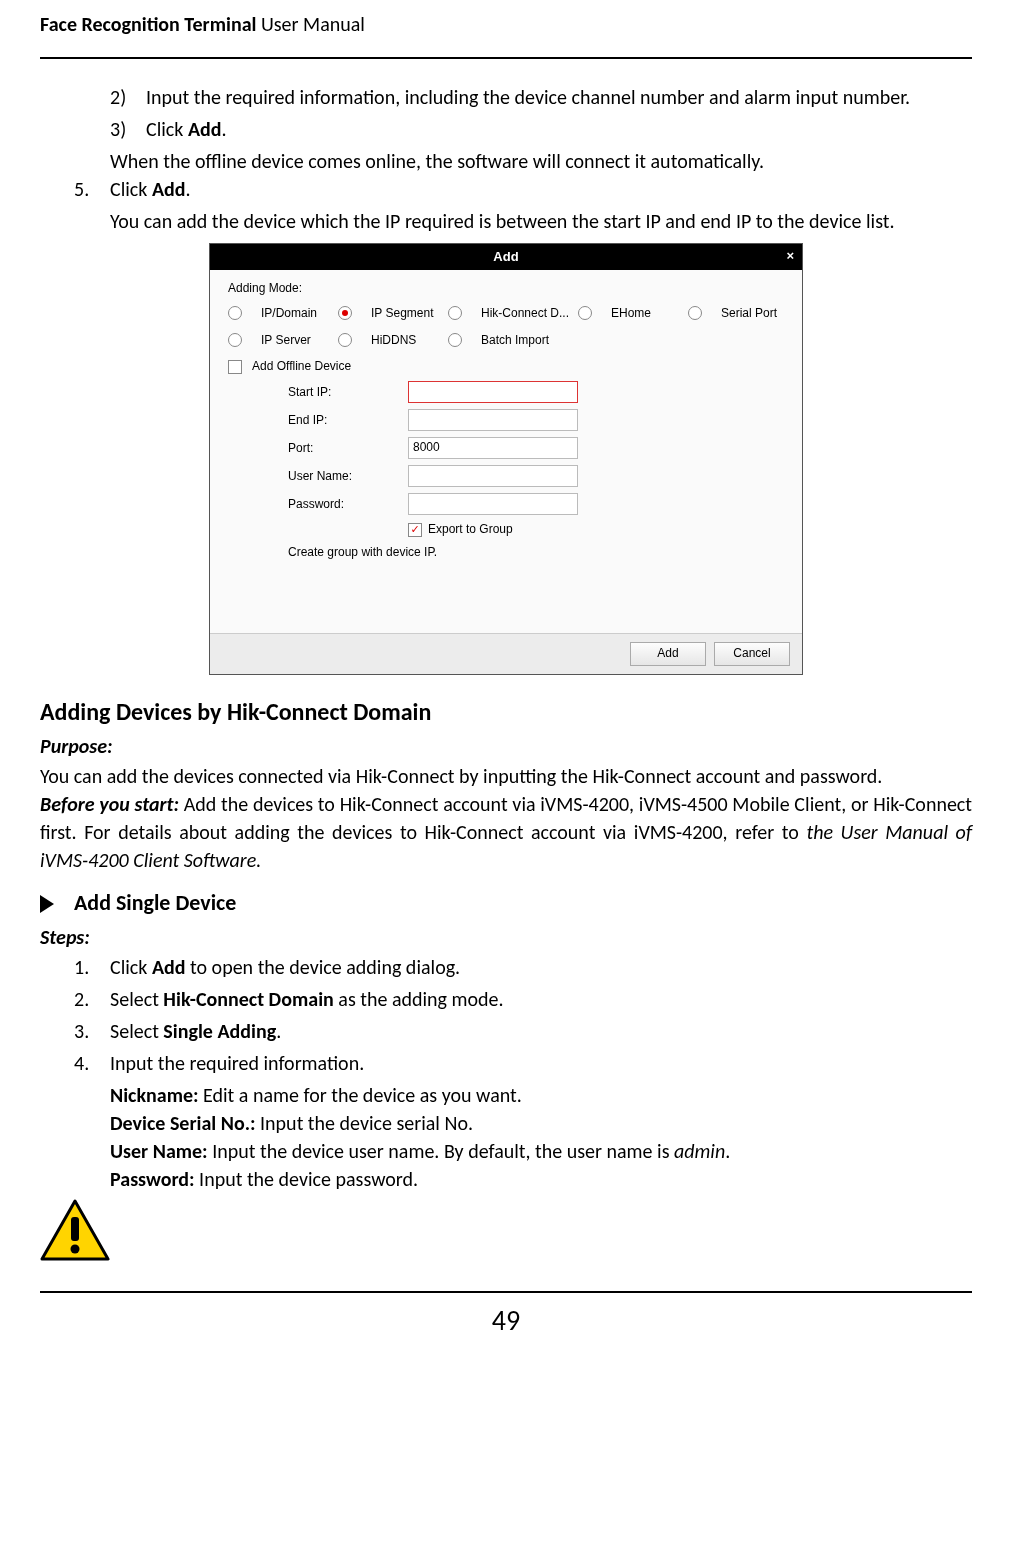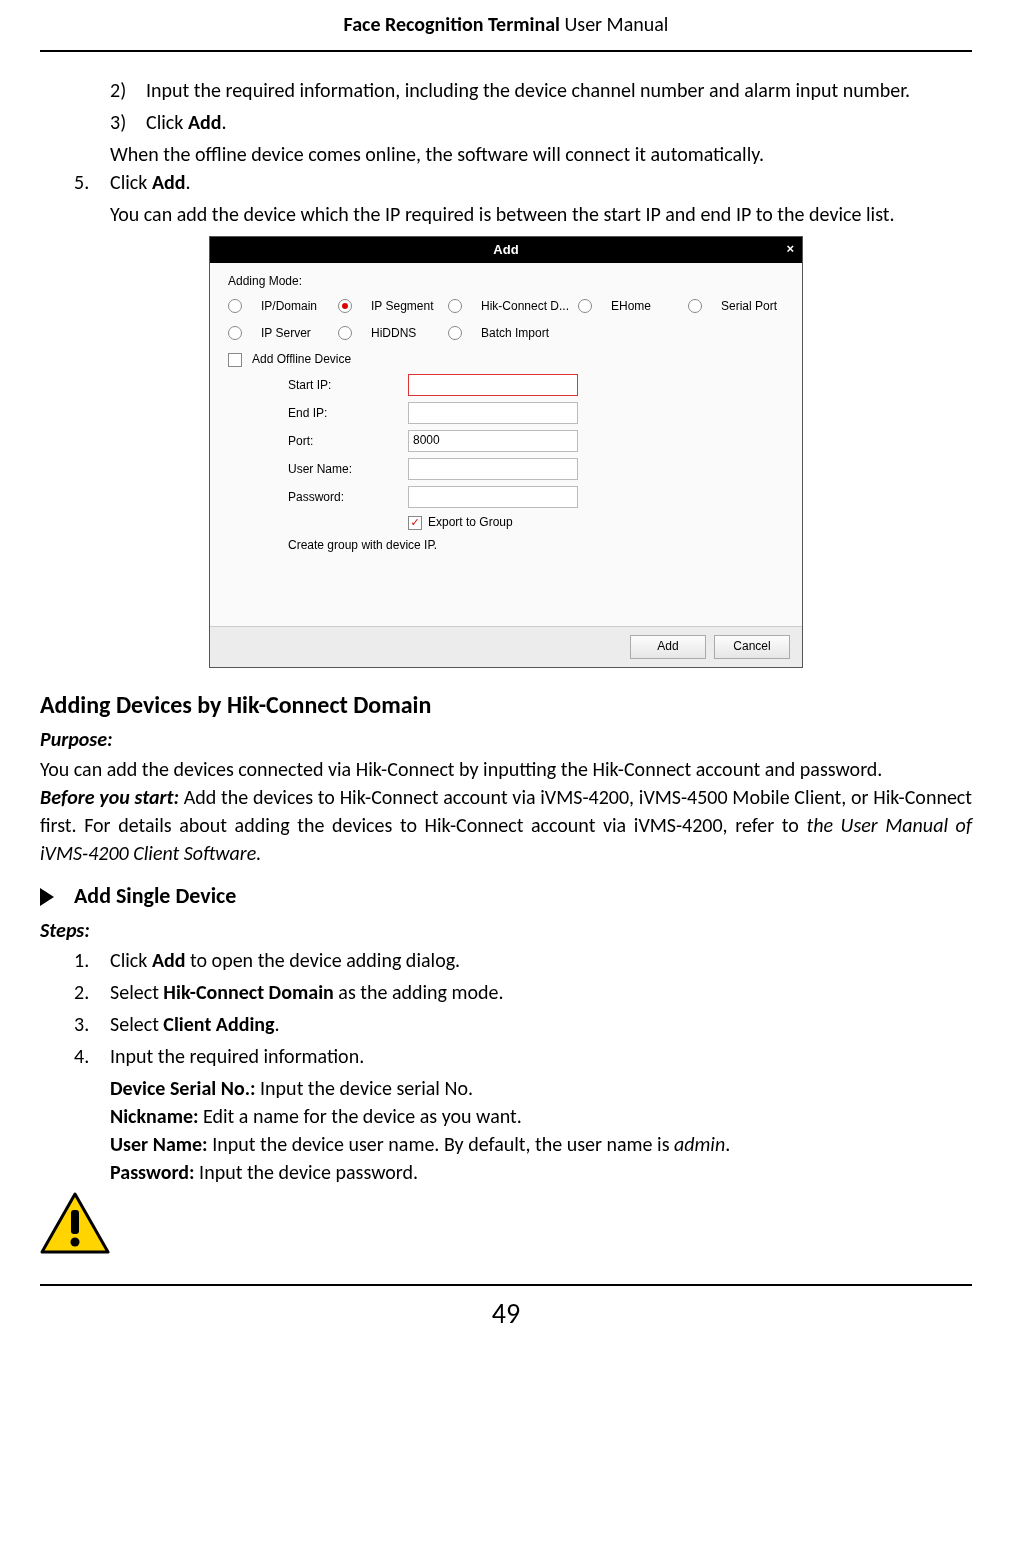--- a/index.html
+++ b/index.html
@@ -9,23 +9,23 @@
     padding: 0;
     background: #fff;
     color: #000;
     font-size: 20px;
     line-height: 1.4;
   }
   .page {
     padding: 10px 40px 20px 40px;
   }
   .header-title {
-    text-align: center;
+    text-align: left;
     font-size: 20px;
-    padding-bottom: 12px;
+    padding-bottom: 19px;
   }
   .header-title .bold { font-weight: bold; }
   .header-rule {
     border: none;
     border-top: 2px solid #000;
     margin: 0 0 24px 0;
   }
   .footer-rule {
     border: none;
     border-top: 2px solid #000;
@@ -277,34 +277,34 @@
       </div>
       <div class="list-item">
         <div class="num">2.</div>
         <div class="txt">
           <span>Select </span><span class="bold">Hik-Connect Domain</span><span> as the adding mode.</span>
         </div>
       </div>
       <div class="list-item">
         <div class="num">3.</div>
         <div class="txt">
-          <span>Select </span><span class="bold">Client Adding</span><span>.</span>
+          <span>Select </span><span class="bold">Single Adding</span><span>.</span>
         </div>
       </div>
       <div class="list-item">
         <div class="num">4.</div>
         <div class="txt">Input the required information.</div>
       </div>
     </div>
 
     <div class="after-list">
+      <span class="bold">Nickname:</span><span> Edit a name for the device as you want.</span>
+    </div>
+    <div class="after-list">
       <span class="bold">Device Serial No.:</span><span> Input the device serial No.</span>
-    </div>
-    <div class="after-list">
-      <span class="bold">Nickname:</span><span> Edit a name for the device as you want.</span>
     </div>
     <div class="after-list">
       <span class="bold">User Name:</span><span> Input the device user name. By default, the user name is </span><span class="italic">admin</span><span>.</span>
     </div>
     <div class="after-list">
       <span class="bold">Password:</span><span> Input the device password.</span>
     </div>
 
     <div class="warn-icon">
       <svg class="warn-svg" viewBox="0 0 70 62">

